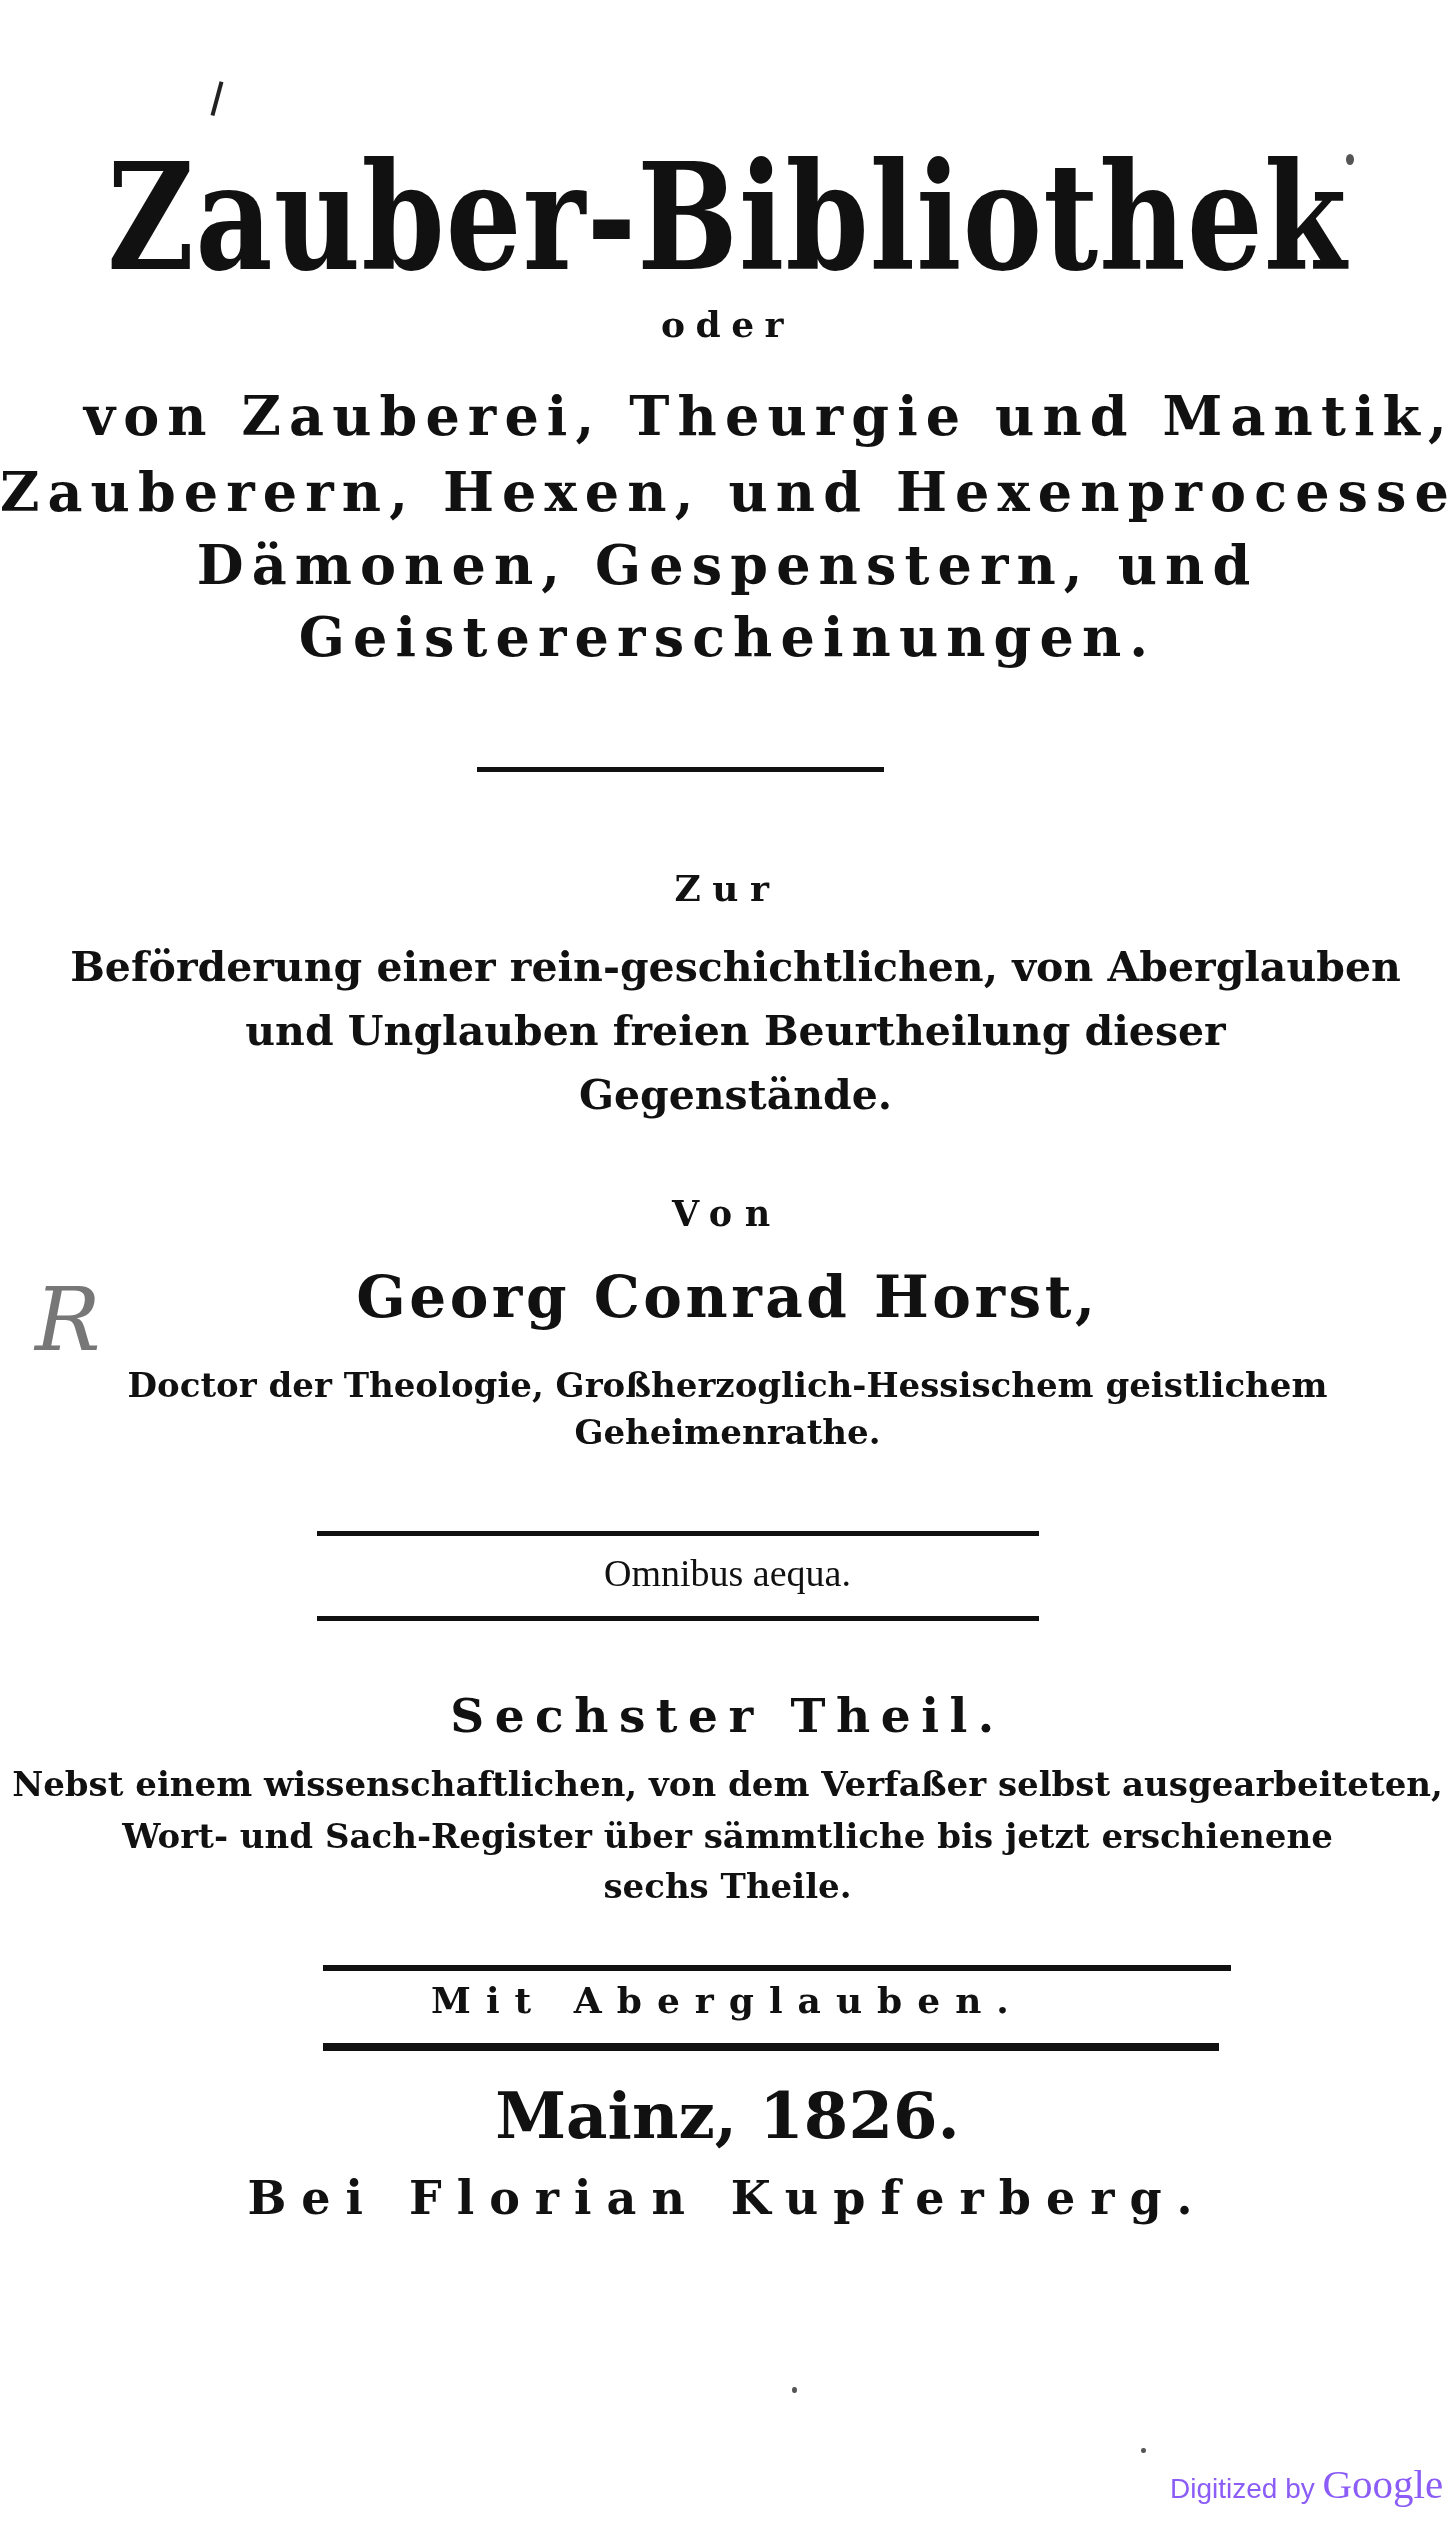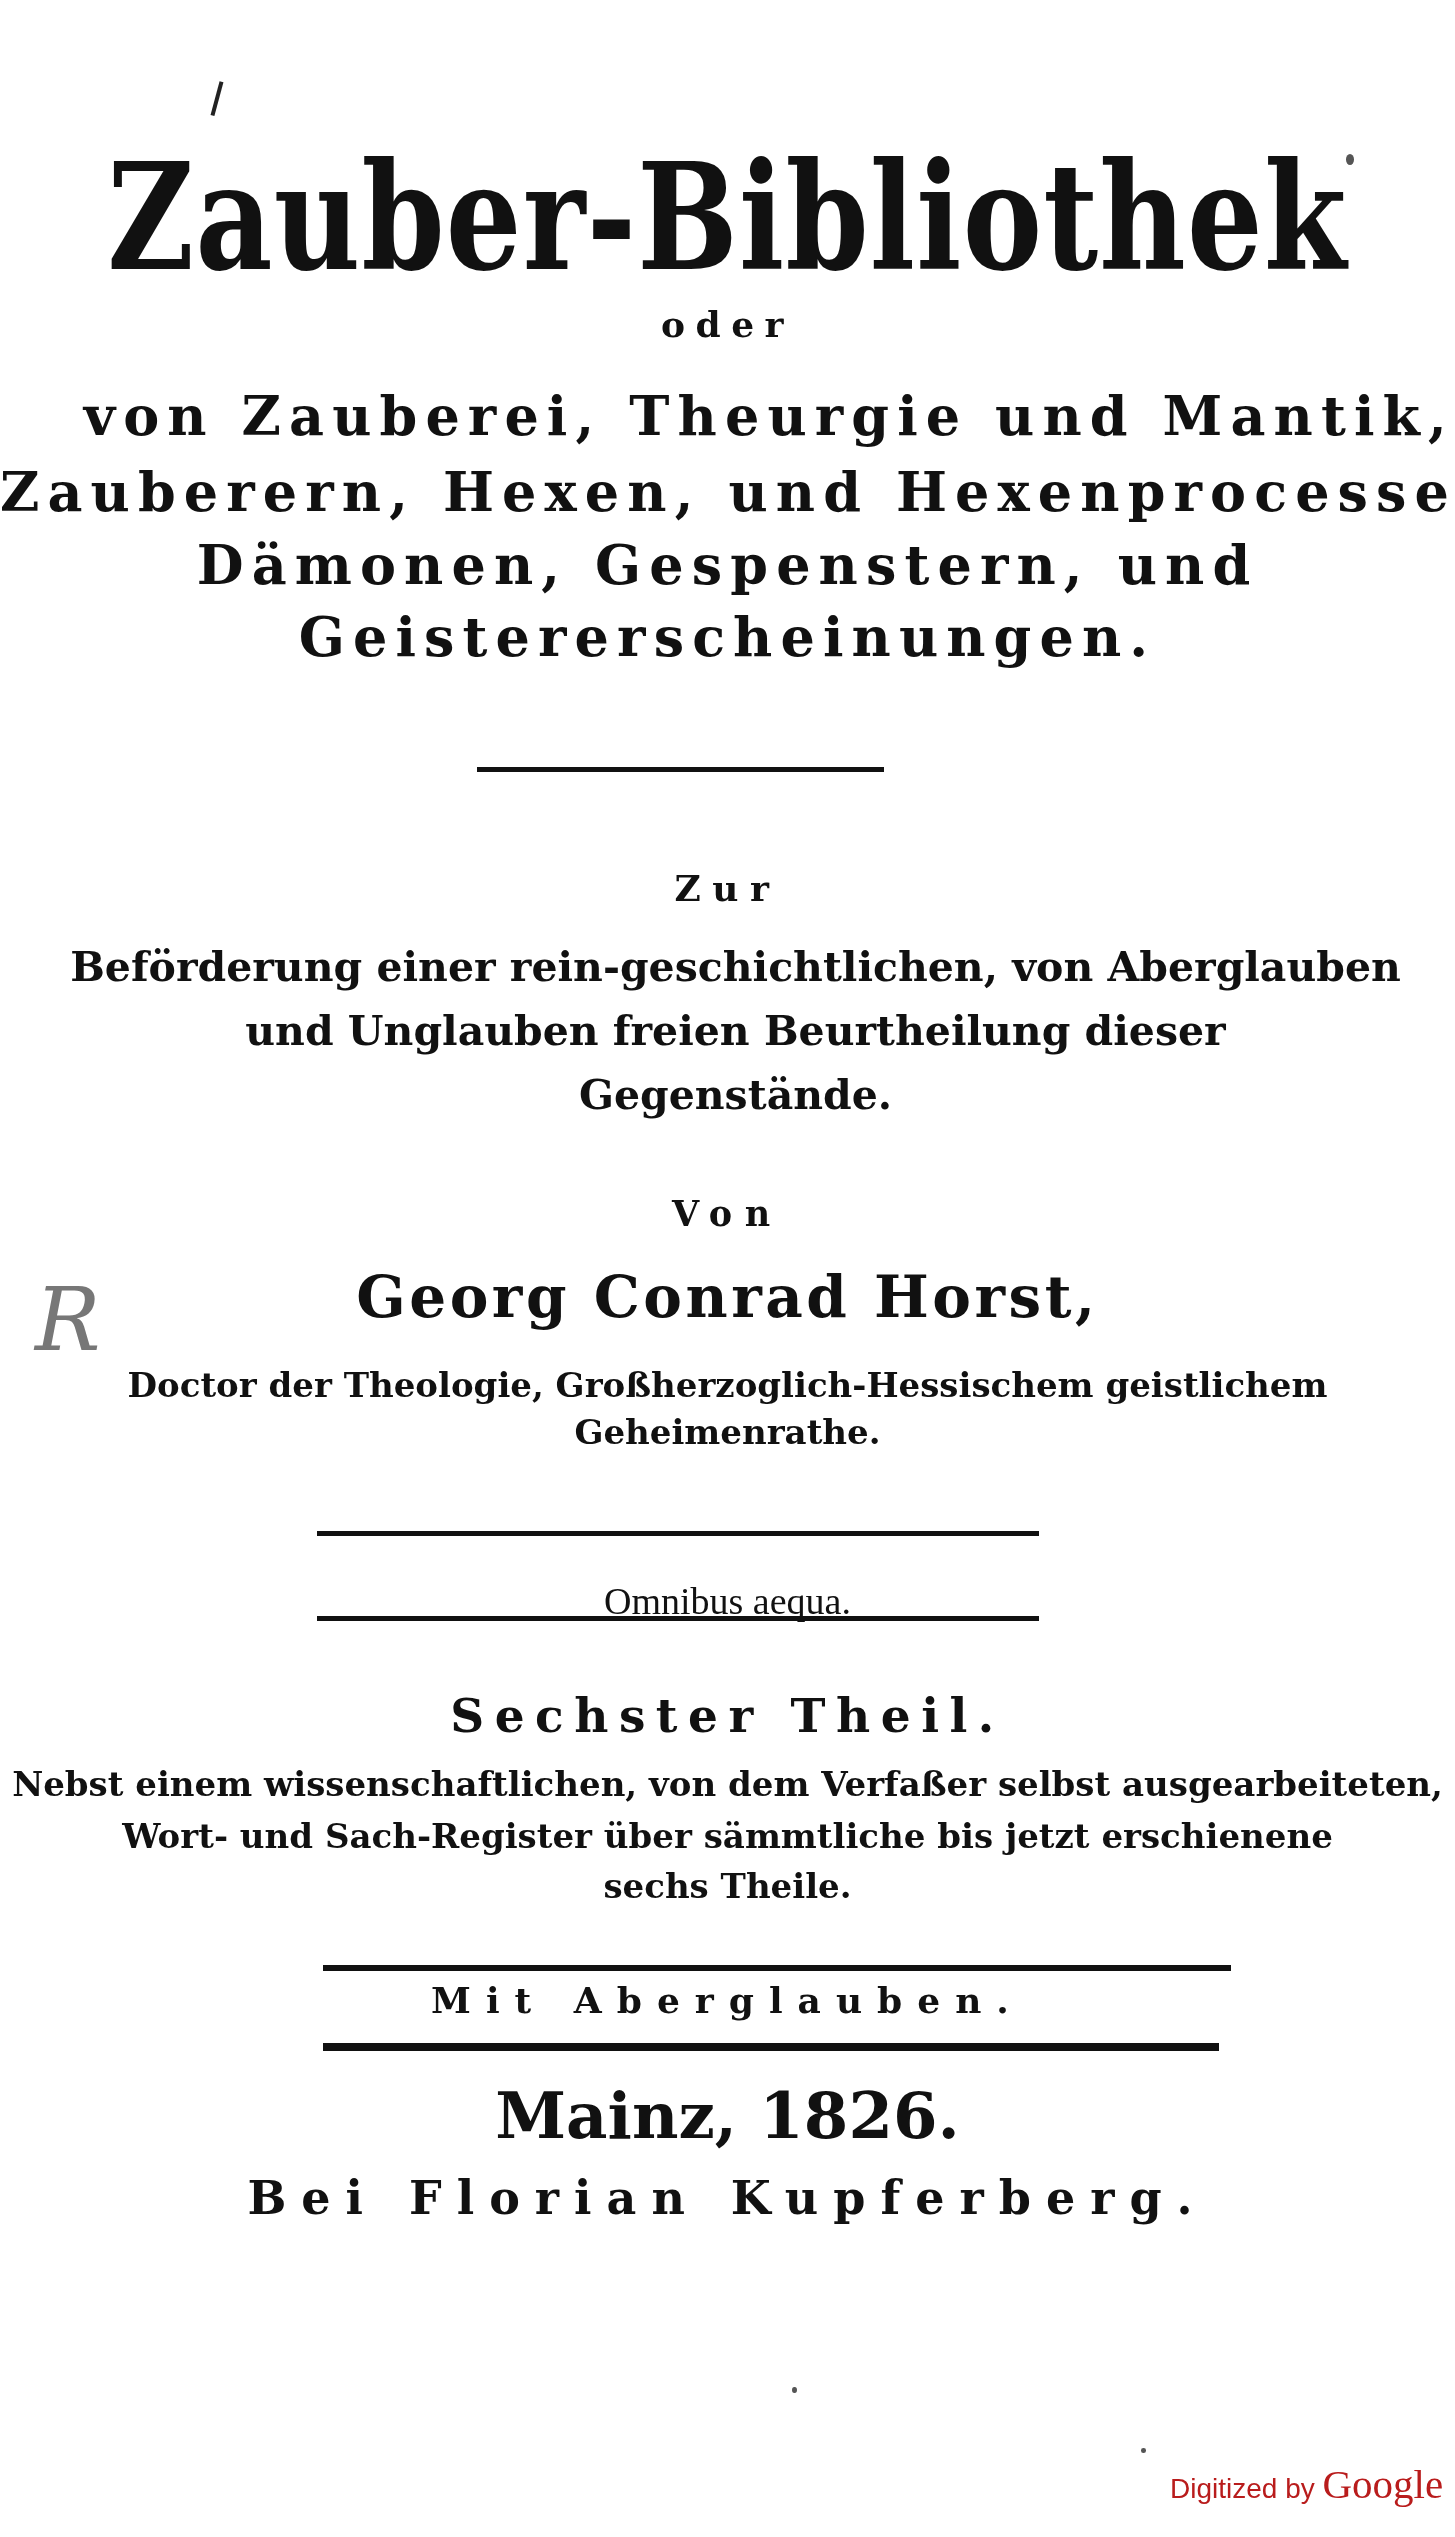--- a/index.html
+++ b/index.html
@@ -12,29 +12,29 @@
   .sub { font-size:54px; letter-spacing:8.1px; }
   .s1 { top:384px;text-align:right; } .s2 { top:460px; } .s3 { top:533px; } .s4 { top:605px; }
   .rule { position:absolute; background:#111; }
   .zur { top:867px; font-size:36px; letter-spacing:11.6px; }
   .bef { font-size:41px;padding-left:8px; }
   .b1 { top:943px; } .b2 { top:1007px; } .b3 { top:1071px; }
   .von { top:1193px; font-size:35px; letter-spacing:12.8px; }
   .author { top:1263px; font-size:58px; letter-spacing:3.5px; }
   .doc { font-size:34px; }
   .d1 { top:1365px; } .d2 { top:1412px; }
-  .motto { top:1551px; font-size:38px; font-family:"Liberation Serif", serif; font-weight:normal;margin-top:28px; }
+  .motto { top:1551px; font-size:38px; font-family:"Liberation Serif", serif; font-weight:normal; }
   .part { top:1688px; font-size:47px; letter-spacing:10.5px; }
   .neb { font-size:34px; }
   .n1 { top:1764px; } .n2 { top:1816px; } .n3 { top:1866px; }
   .abb { top:1979px; font-size:36px; letter-spacing:15px; }
   .place { top:2078px; font-size:64px; }
   .pub { top:2171px; font-size:46px; letter-spacing:15px; }
   .google { position:absolute; left:1170px; top:2460px; font-family:"Liberation Sans", sans-serif;
-            color:#b91c1c; font-size:28px; white-space:nowrap; }
+            color:#8b5cf6; font-size:28px; white-space:nowrap; }
   .google .g { font-family:"Liberation Serif", serif; font-size:41px; }
   .margin-mark { position:absolute; left:35px; top:1269px; font-family:"DejaVu Serif", serif;
                  font-size:87px; color:#777; font-style:italic; }
   .speck { position:absolute; background:#555; border-radius:50%; }
   .tick { position:absolute; left:215px; top:81px; width:3.5px; height:35px; background:#222; transform:rotate(15deg); }
 </style>
 </head>
 <body>
 
 <div>

